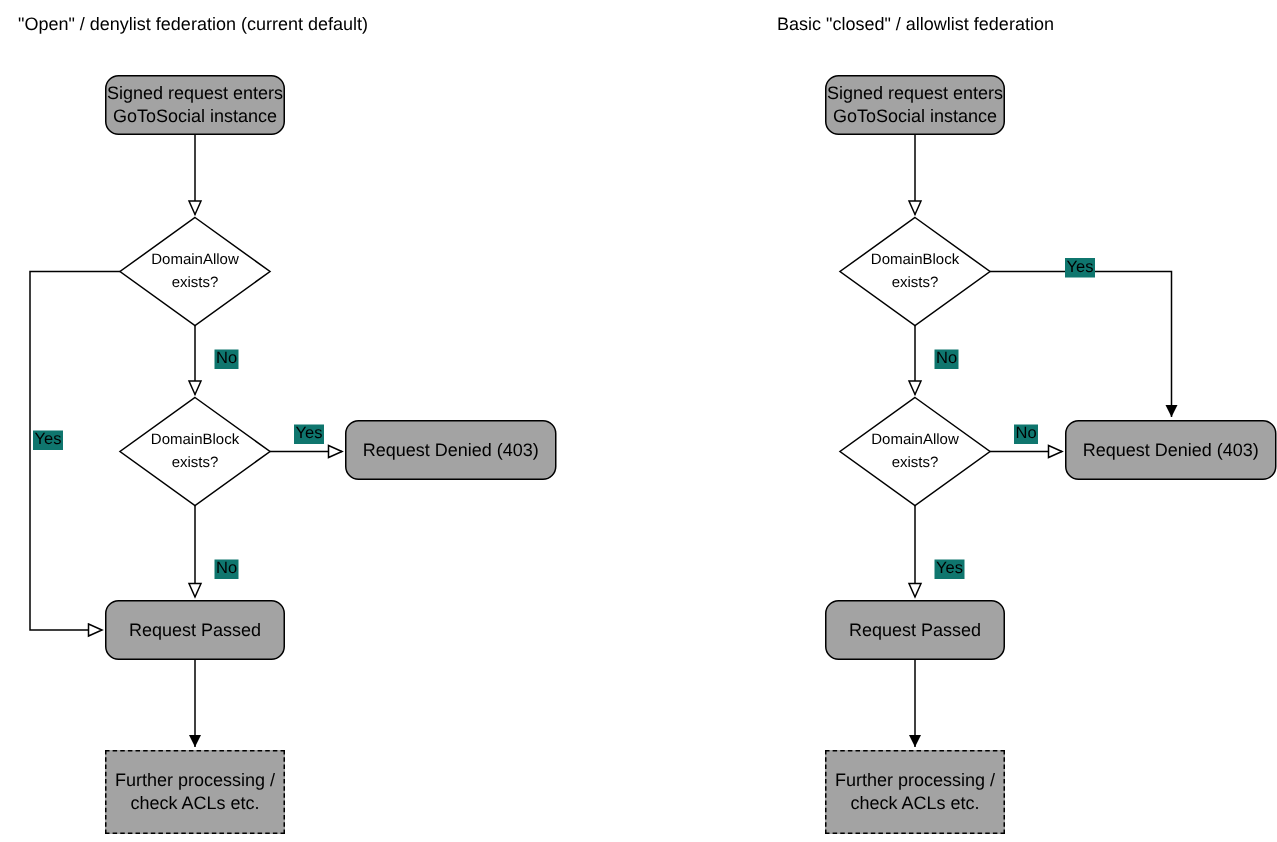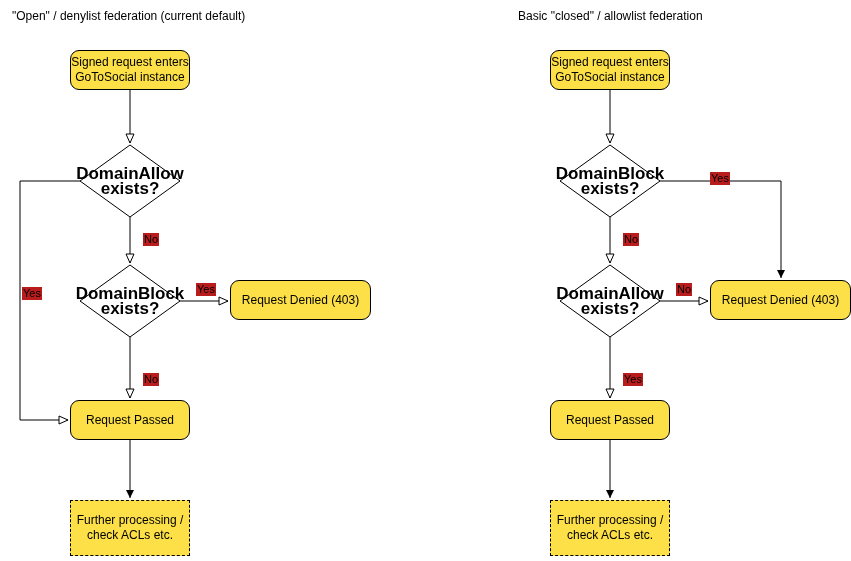--- a/index.html
+++ b/index.html
@@ -34,51 +34,50 @@
   .node {
     position: absolute;
     box-sizing: border-box;
     display: flex;
     align-items: center;
     justify-content: center;
     text-align: center;
     font-size: 12px;
     line-height: 15px;
     color: #000000;
-    background: #fde047;
+    background: #a3a3a3;
     white-space: pre-line;
   }
   .node.rounded {
     border: 1px solid #000000;
     border-radius: 9px;
   }
   .node.dashed {
     border: 1px dashed #000000;
     border-radius: 0;
     text-align: center;
   }
   .diamond-label {
     position: absolute;
     display: flex;
     align-items: center;
     justify-content: center;
     text-align: center;
-    font-size: 17px;
+    font-size: 10px;
     line-height: 15px;
     color: #000000;
     white-space: pre-line;
     pointer-events: none;
-    font-weight: bold;
   }
   .edge-label {
     position: absolute;
     font-size: 11px;
     line-height: 13px;
     color: #000000;
-    background: #b91c1c;
+    background: #0f766e;
     white-space: nowrap;
     padding: 0 1px;
   }
 </style>
 </head>
 <body>
 
 <svg id="canvas" viewBox="0 0 851 561" xmlns="http://www.w3.org/2000/svg">
   <defs>
     <marker id="openArrow" markerWidth="12" markerHeight="12" refX="10" refY="5" orient="auto" markerUnits="userSpaceOnUse">

